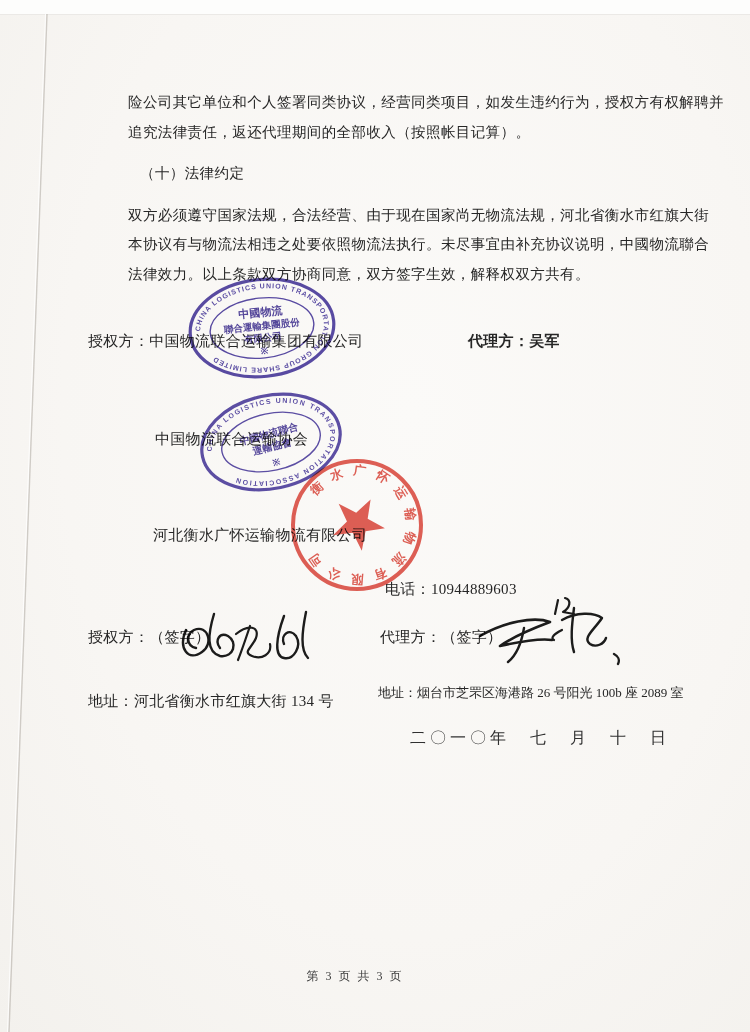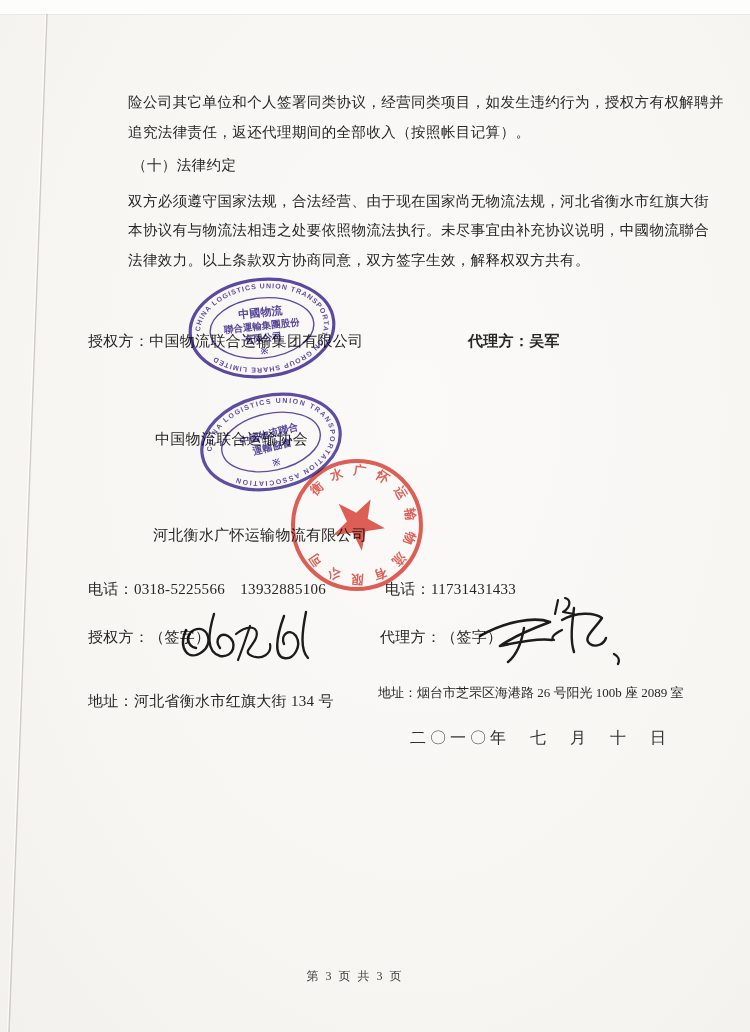--- a/index.html
+++ b/index.html
@@ -8,21 +8,21 @@
     background:
       radial-gradient(ellipse at 55% 40%, #fbfaf8 0%, #f8f6f3 60%, #f3f1ed 100%);
     font-family:"Liberation Serif","DejaVu Serif",serif;
     color:#262626;
   }
   .top-strip{position:absolute;left:0;top:0;width:750px;height:14px;background:#fdfdfc;border-bottom:1px solid rgba(200,196,190,.35);}
   .seam{position:absolute;left:0;top:0;width:750px;height:1032px;pointer-events:none;}
   .line{position:absolute;white-space:nowrap;font-size:15px;letter-spacing:.3px;}
   .body-text{position:absolute;left:88px;top:88px;width:582px;font-size:14.5px;line-height:29.5px;letter-spacing:.4px;text-align:justify;}
   .body-text .tl{white-space:nowrap;padding-left:40px;}
-  .heading-line{margin:4px;}
+  .heading-line{margin:12px;}
   .indent{padding-left:29px;}
   .small{font-size:13px;letter-spacing:0;}
   .footer{position:absolute;left:270px;top:952px;width:170px;text-align:center;font-size:12px;letter-spacing:2px;color:#3a3a3a;margin-top:16px;}
   .date{position:absolute;left:410px;top:728px;font-size:16px;letter-spacing:4px;color:#303030;}
   .stamp{position:absolute;mix-blend-mode:multiply;}
   .stamp svg{display:block;}
   .seal-edge{font-family:"Liberation Sans","DejaVu Sans",sans-serif;font-weight:bold;}
   .seal-center{font-family:"Liberation Serif","DejaVu Serif",serif;font-weight:bold;}
   .sig{position:absolute;mix-blend-mode:multiply;}
   .sig path{fill:none;stroke:#1c1c1c;stroke-linecap:round;stroke-linejoin:round;}
@@ -45,22 +45,21 @@
     <div class="tl indent" style="margin-top:6px;">双方必须遵守国家法规，合法经营、由于现在国家尚无物流法规，河北省衡水市红旗大街</div>
     <div class="tl">本协议有与物流法相违之处要依照物流法执行。未尽事宜由补充协议说明，中國物流聯合</div>
     <div class="tl">法律效力。以上条款双方协商同意，双方签字生效，解释权双方共有。</div>
   </div>
 
   <div class="line" style="left:88px;top:332px;">授权方：中国物流联合运输集团有限公司</div>
   <div class="line" style="left:468px;top:332px;font-weight:bold;">代理方：吴军</div>
   <div class="line" style="left:155px;top:430px;">中国物流联合运输协会</div>
   <div class="line" style="left:153px;top:526px;">河北衡水广怀运输物流有限公司</div>
 
-  <div class="line" style="left:88px;top:580px;">电话：0318-5225566　13932885106</div>
-  <div class="line" style="left:385px;top:580px;">电话：11731431433</div>
+  <div class="line" style="left:385px;top:580px;">电话：10944889603</div>
   <div class="line" style="left:88px;top:628px;">授权方：（签字）</div>
   <div class="line" style="left:380px;top:628px;">代理方：（签字）</div>
   <div class="line" style="left:88px;top:692px;">地址：河北省衡水市红旗大街 134 号</div>
   <div class="line small" style="left:378px;top:684px;">地址：烟台市芝罘区海港路 26 号阳光 100b 座 2089 室</div>
 
   <div class="date">二〇一〇年　七　月　十　日</div>
   <div class="footer">第 3 页 共 3 页</div>
 
   <svg class="sig" style="left:170px;top:600px;" width="150" height="70" viewBox="0 0 150 70">
     <path d="M16,30 C8,48 18,62 32,52 C44,44 38,24 24,30 C16,34 16,46 26,48" stroke-width="2.4"></path>

